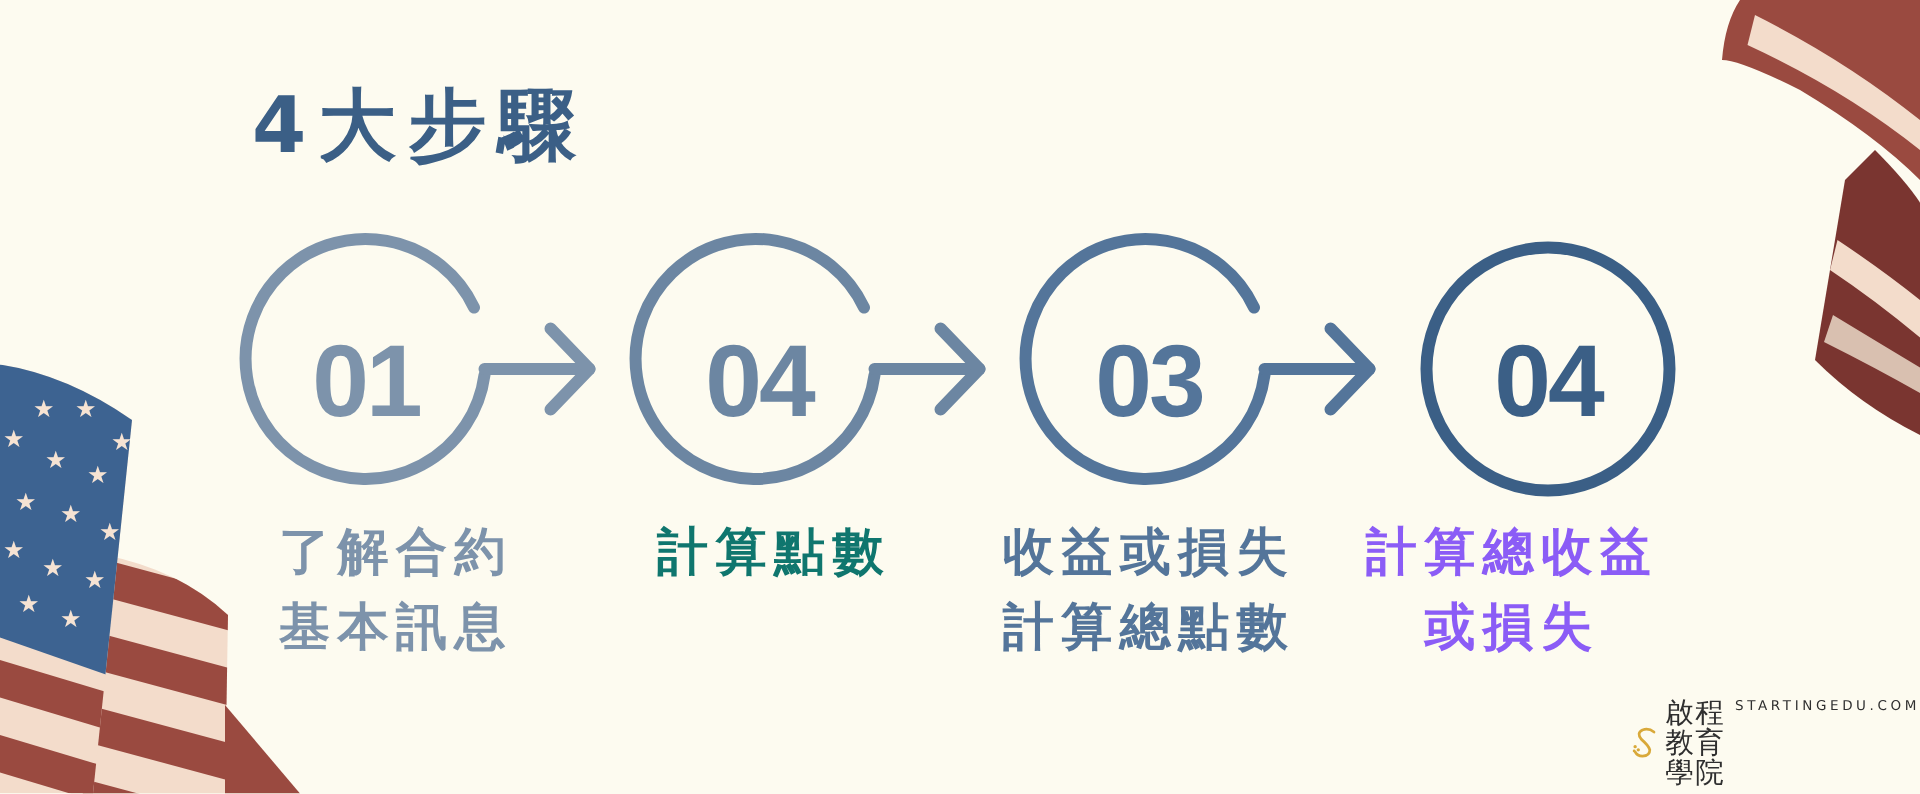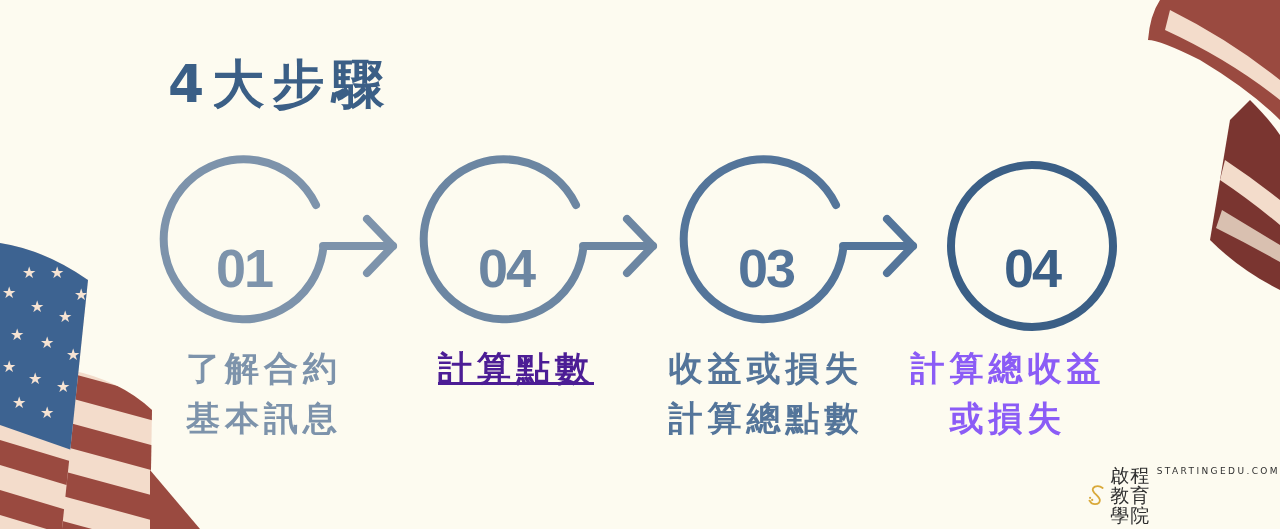--- a/index.html
+++ b/index.html
@@ -2,22 +2,22 @@
 <html><head>
   <meta charset="utf-8">
   <style>
     html, body { margin:0; padding:0; }
     body { width:1280px; height:529px; overflow:hidden; background:#fdfbf0; position:relative;
            font-family:"DejaVu Sans", "Liberation Sans", sans-serif; }
     .stage { position:absolute; left:0; top:0; width:1280px; height:529px; }
     .title { position:absolute; left:168px; top:58px; font-size:52px; font-weight:bold;
              color:#3b5f86; letter-spacing:8px; line-height:1; }
     .graphic { position:absolute; left:0; top:0; }
-    .num { position:absolute; width:160px; text-align:center; font-size:54px; font-weight:bold;
-           line-height:1; letter-spacing:-2px; font-family:"Liberation Sans", "DejaVu Sans", sans-serif;margin-top:21px; }
+    .num { position:absolute; width:160px; text-align:center; font-size:68px; font-weight:bold;
+           line-height:1; letter-spacing:-2px; font-family:"Liberation Sans", "DejaVu Sans", sans-serif; }
     .label { position:absolute; width:240px; text-align:center; font-size:34px; font-weight:bold;
              line-height:50px; letter-spacing:5px; }
     .logo { position:absolute; left:1088px; top:465px; display:flex; align-items:center; }
     .logo-text { display:flex; flex-direction:row; margin-left:4px; }
     .logo-cn { font-size:19px; color:#2f2f2f; letter-spacing:1px; line-height:20px; }
     .logo-en { font-size:9px; color:#2f2f2f; letter-spacing:2.4px; line-height:12px;
                font-family:"DejaVu Sans", sans-serif; }
   </style>
 </head>
 <body>
@@ -104,21 +104,21 @@
 
   <div class="num" style="left:164px; top:220px; color:#7d93ab;">01</div>
   <div class="num" style="left:426px; top:220px; color:#6c86a2;">04</div>
   <div class="num" style="left:686px; top:220px; color:#54759a;">03</div>
   <div class="num" style="left:952px; top:220px; color:#3b5f86;">04</div>
 
   <div class="label" style="left:144px; top:343px; color:#7d93ab;">
     <div>了解合約</div>
     <div>基本訊息</div>
   </div>
-  <div class="label" style="left:396px; top:343px; color:#4c1d95;text-decoration:underline;">
+  <div class="label" style="left:396px; top:343px; color:#0f766e;">
     <div>計算點數</div>
   </div>
   <div class="label" style="left:636px; top:343px; width:260px; color:#54759a;">
     <div>收益或損失</div>
     <div>計算總點數</div>
   </div>
   <div class="label" style="left:878px; top:343px; width:260px; color:#8b5cf6;">
     <div>計算總收益</div>
     <div>或損失</div>
   </div>

